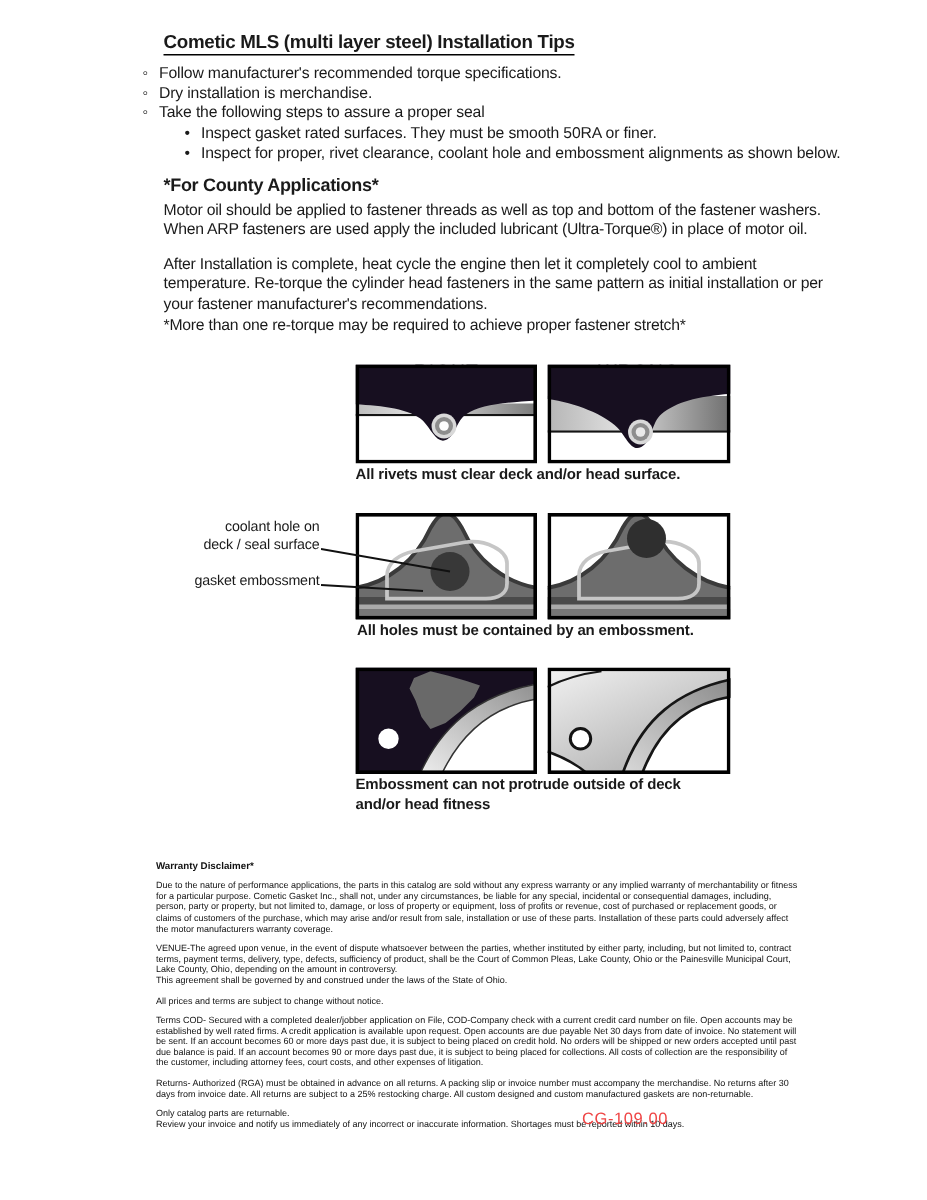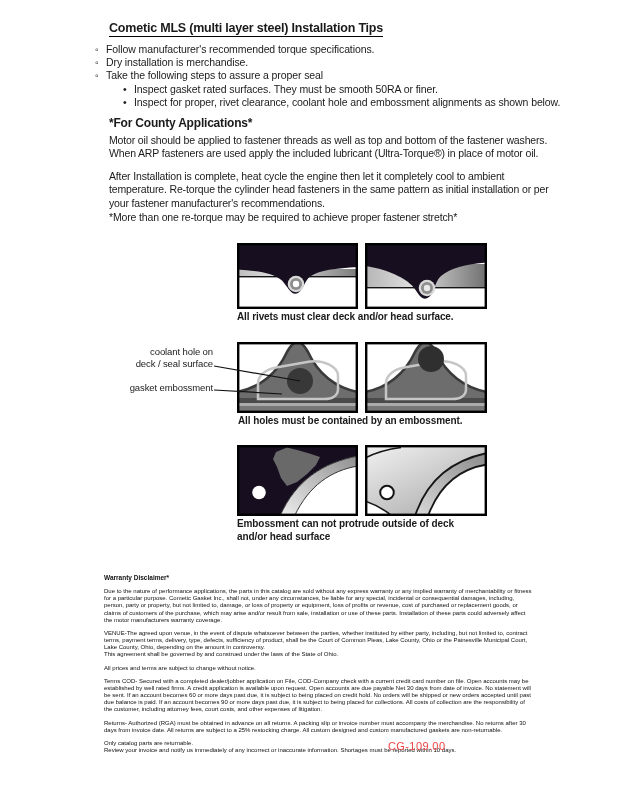--- a/index.html
+++ b/index.html
@@ -190,21 +190,21 @@
     <path d="M0,56 C11,60 20,65 27,71 L0,71 Z" fill="#ffffff"></path>
     <path d="M0,56 C11,60 20,65 27,71" stroke="#161616" stroke-width="1.6" fill="none"></path>
     <path d="M122,19.5 C97,23.5 75,38.5 63,71 L122,71 Z" fill="#ffffff"></path>
     <path d="M122,8 C88,15.5 63,33 50,71 L63,71 C75,38.5 97,23.5 122,19.5 Z" fill="url(#g3c)" stroke="#161616" stroke-width="1.8"></path>
     <circle cx="22" cy="47.5" r="6.8" fill="#ffffff" stroke="#131313" stroke-width="2"></circle>
     <rect x="1.2" y="1.2" width="119.6" height="68.6" fill="none" stroke="#000" stroke-width="2.4"></rect>
   </svg>
 
   <div class="abs caption" style="left:237px;top:518px;width:260px;">
     <span>Embossment can not protrude outside of deck</span><br>
-    <span>and/or head surface</span>
+    <span>and/or head fitness</span>
   </div>
 
   <div class="abs legal">
     <p class="lg-head">Warranty Disclaimer*</p>
     <p>Due to the nature of performance applications, the parts in this catalog are sold without any express warranty or any implied warranty of merchantability or fitness for a particular purpose.  Cometic Gasket Inc., shall not, under any circumstances, be liable for any special, incidental or consequential damages, including, person, party or property, but not limited to, damage, or loss of property or equipment, loss of profits or revenue, cost of purchased or replacement goods, or claims of customers of the purchase, which may arise and/or result from sale, installation or use of these parts.  Installation of these parts could adversely affect the motor manufacturers warranty coverage.</p>
     <p class="tight">VENUE-The agreed upon venue, in the event of dispute whatsoever between the parties, whether instituted by either party, including, but not limited to, contract terms, payment terms, delivery, type, defects, sufficiency of product, shall be the Court of Common Pleas, Lake County, Ohio or the Painesville Municipal Court, Lake County, Ohio, depending on the amount in controversy.</p>
     <p>This agreement shall be governed by and construed under the laws of the State of Ohio.</p>
     <p>All prices and terms are subject to change without notice.</p>
     <p>Terms COD- Secured with a completed dealer/jobber application on File, COD-Company check with a current credit card number on file.  Open accounts may be established by well rated firms.  A credit application is available upon request.  Open accounts are due payable Net 30 days from date of invoice.  No statement will be sent.  If an account becomes 60 or more days past due, it is subject to being placed on credit hold.  No orders will be shipped or new orders accepted until past due balance is paid.  If an account becomes 90 or more days past due, it is subject to being placed for collections.  All costs of collection are the responsibility of the customer, including attorney fees, court costs, and other expenses of litigation.</p>
     <p>Returns- Authorized (RGA) must be obtained in advance on all returns.  A packing slip or invoice number must accompany the merchandise.  No returns after 30 days from invoice date.  All returns are subject to a 25% restocking charge.  All custom designed and custom manufactured gaskets are non-returnable.</p>

